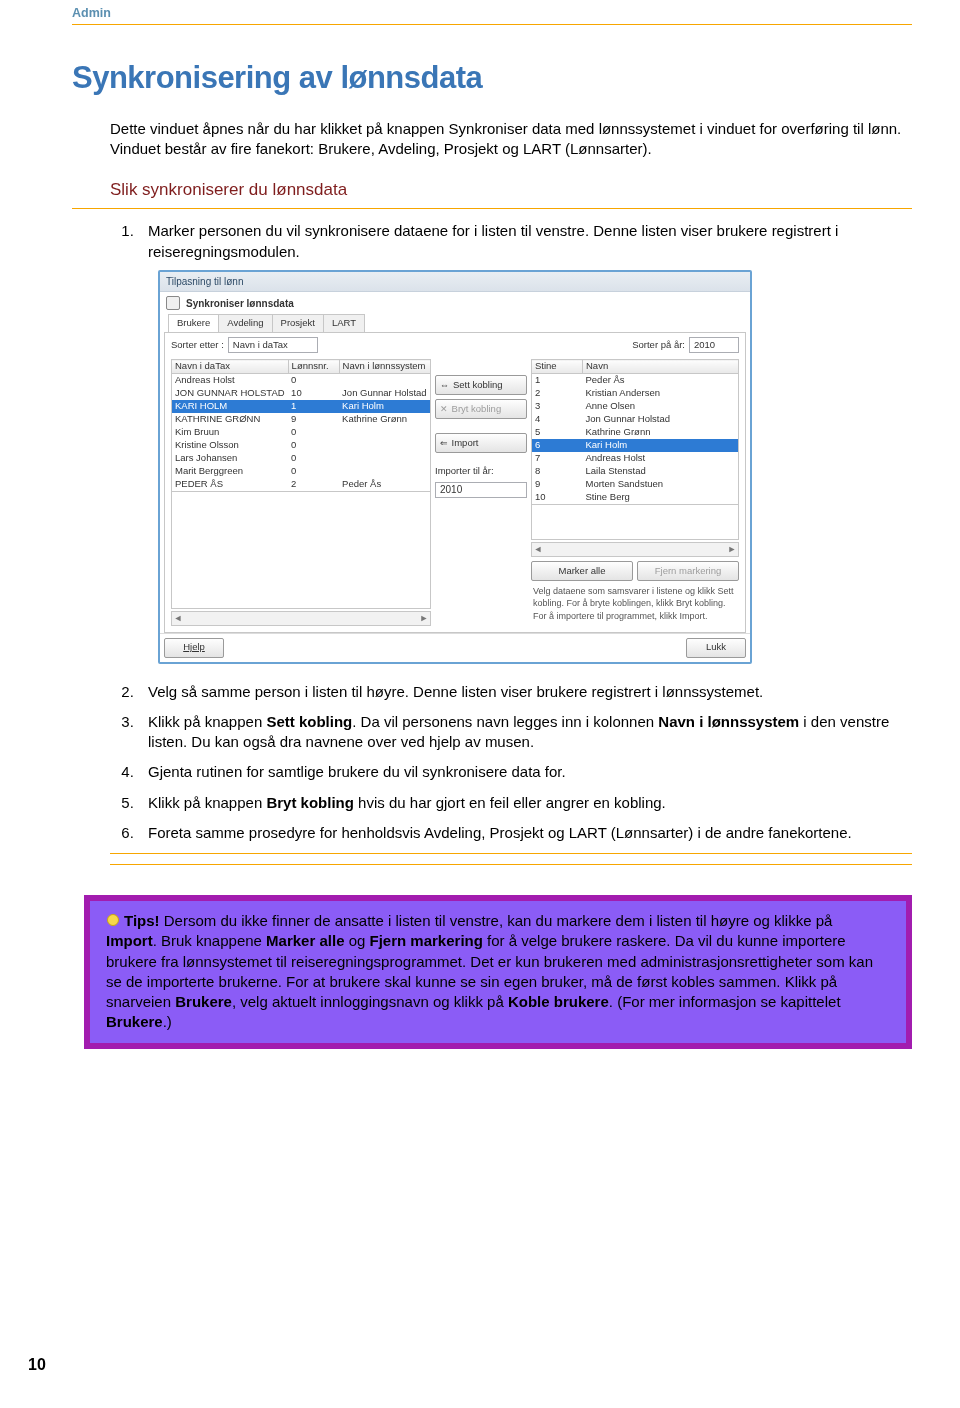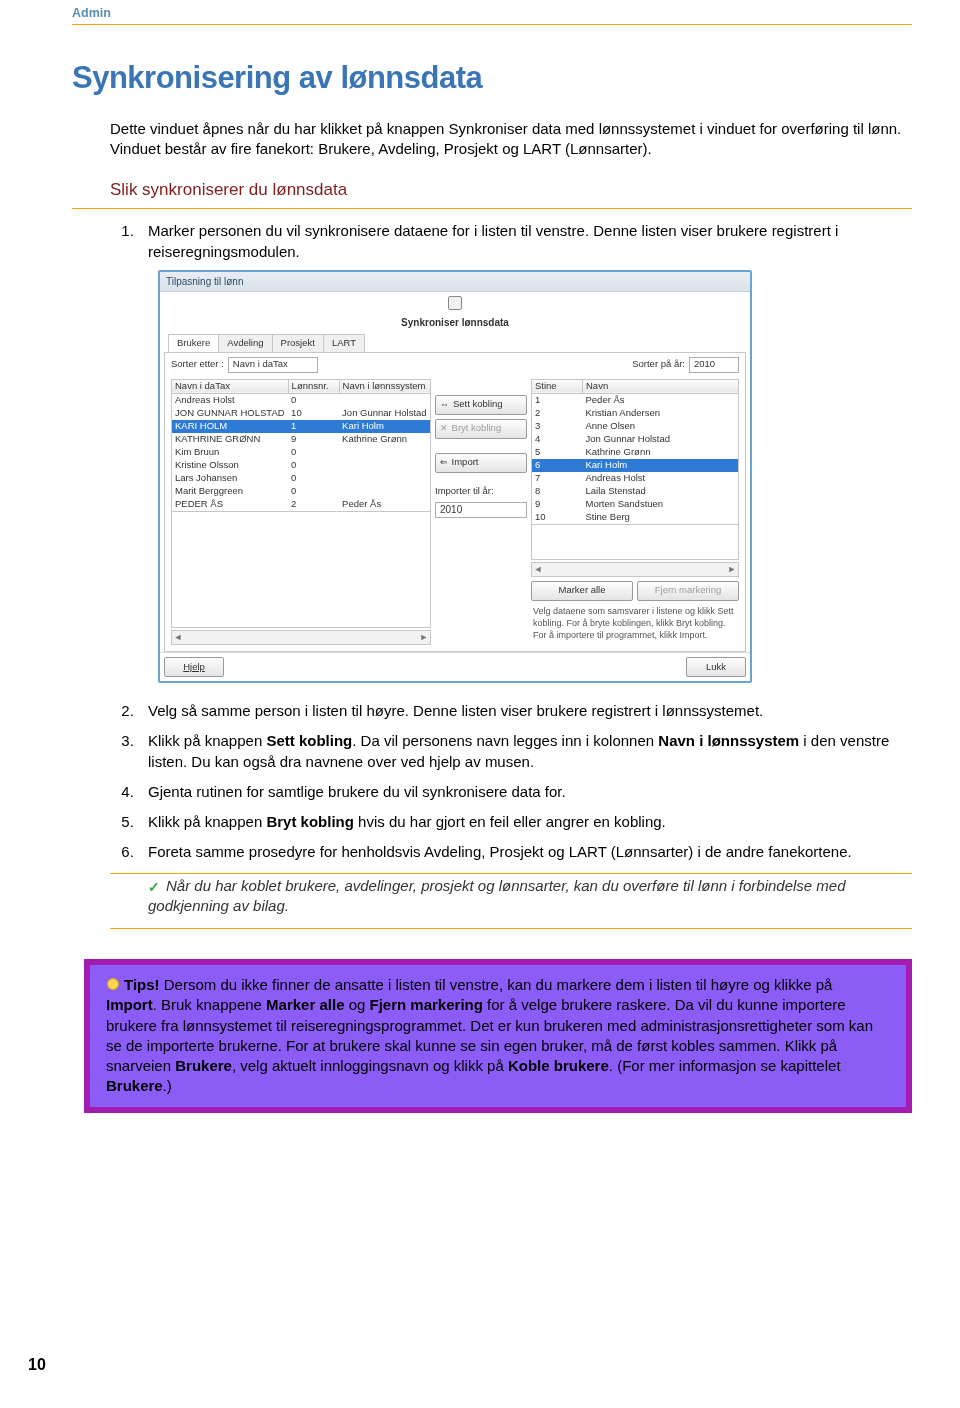--- a/index.html
+++ b/index.html
@@ -77,24 +77,23 @@
   .titlebar {
     background: linear-gradient(#e9eef3, #dbe2ea);
     padding: 3px 6px;
     color: #2d4a66;
     font-size: 10px;
     border-bottom: 1px solid #c7d1dc;
   }
   .toolrow {
     display: flex;
     align-items: center;
-    padding: 4px 13px;
+    padding: 4px 6px;
     gap: 6px;
     font-weight: bold;
-    flex-direction: column;
   }
   .sync-icon {
     width: 12px; height: 12px;
     border: 1px solid #888;
     border-radius: 2px;
     background: #f0f0f0;
     display:inline-block;
   }
   .tabs {
     display: flex;
@@ -457,23 +456,20 @@
 
       <li>
         <span>Klikk på knappen </span><b>Bryt kobling</b><span> hvis du har gjort en feil eller angrer en kobling.</span>
       </li>
 
       <li>Foreta samme prosedyre for henholdsvis Avdeling, Prosjekt og LART (Lønnsarter) i de andre fanekortene.</li>
     </ol>
 
     <div class="note-group">
       <div class="note-underline"></div>
-      <div class="note-text">
-        <span class="icon-check"></span><span>Når du har koblet brukere, avdelinger, prosjekt og lønnsarter, kan du overføre til lønn i forbindelse med godkjenning av bilag.</span>
-      </div>
       <div class="note-underline"></div>
     </div>
   </div>
 
   <div class="tip-box">
     <span class="bulb"></span><strong class="tips-label">Tips!</strong><span> Dersom du ikke finner de ansatte i listen til venstre, kan du markere dem i listen til høyre og klikke på </span><b>Import</b><span>. Bruk knappene </span><b>Marker alle</b><span> og </span><b>Fjern markering</b><span> for å velge brukere raskere. Da vil du kunne importere brukere fra lønnsystemet til reiseregnings­programmet. Det er kun brukeren med administrasjonsrettigheter som kan se de importerte brukerne. For at brukere skal kunne se sin egen bruker, må de først kobles sammen. Klikk på snarveien </span><b>Brukere</b><span>, velg aktuelt innloggingsnavn og klikk på </span><b>Koble brukere</b><span>. (For mer informasjon se kapittelet </span><b>Brukere</b><span>.)</span>
   </div>
 </div>
 
 <div class="page-number">10</div>

